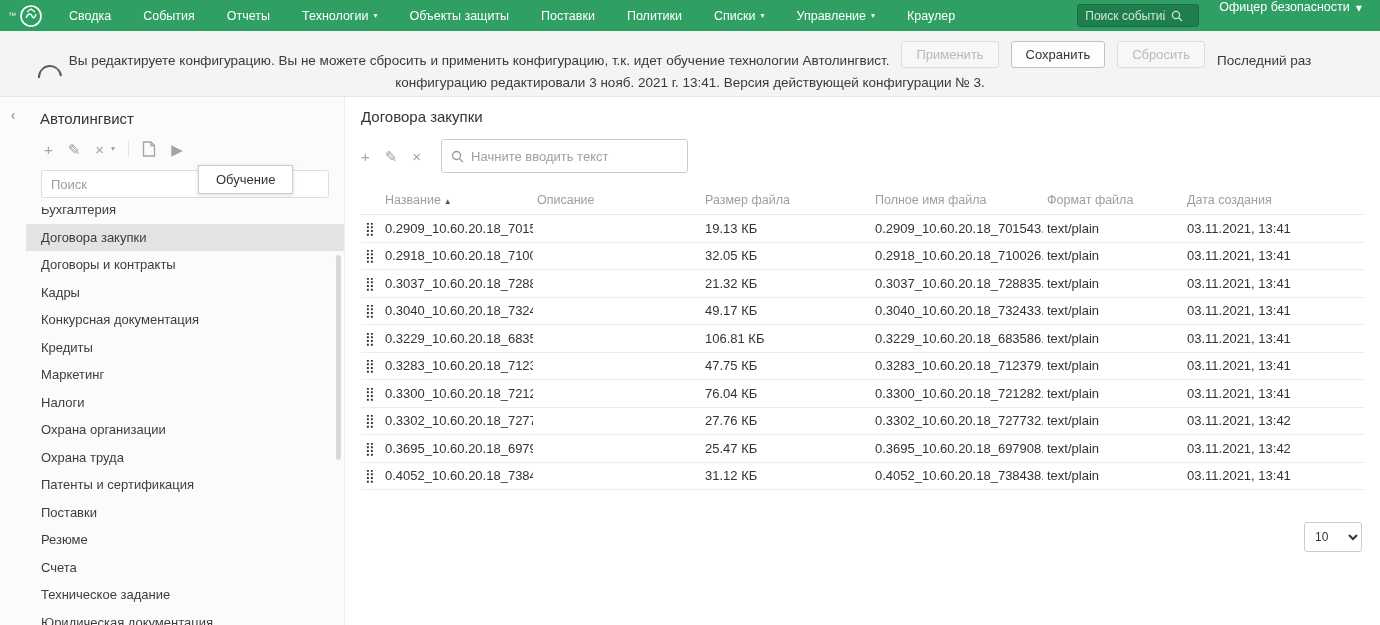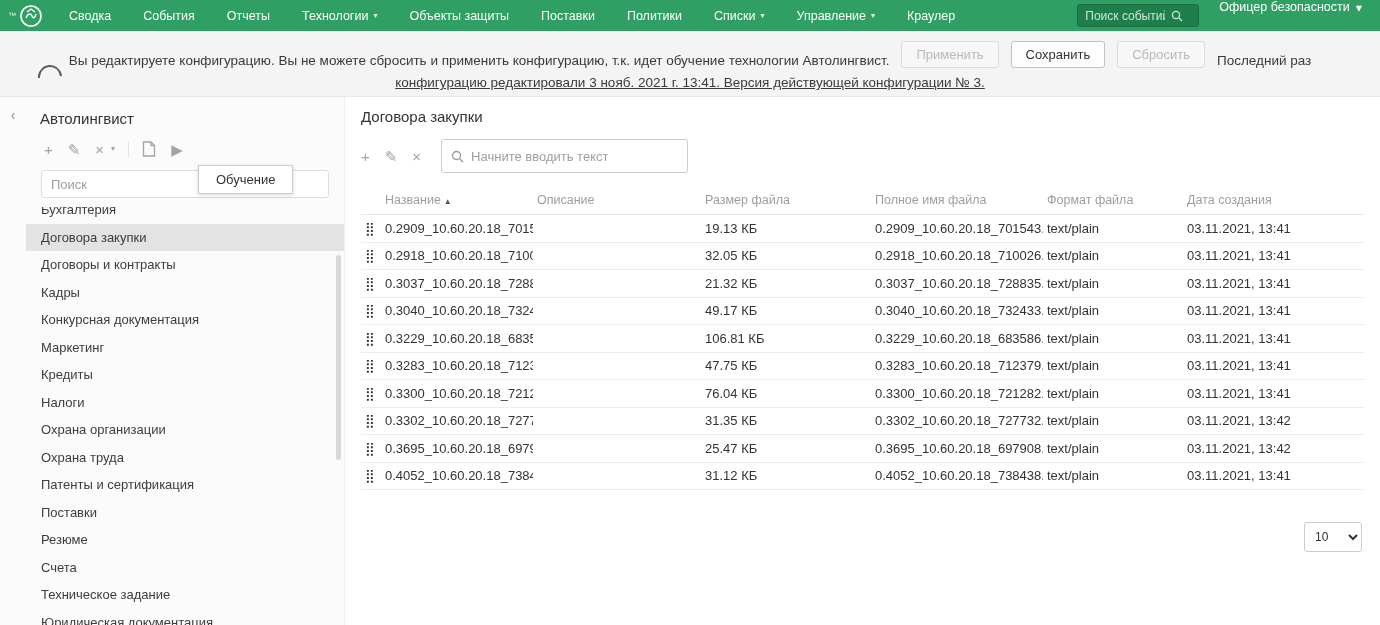--- a/index.html
+++ b/index.html
@@ -16,21 +16,21 @@
   .nav-right { margin-left: auto; display: flex; align-items: center; height: 100%; }
   .nav-search { background: #1f7f4c; border: 1px solid #1a6e41; border-radius: 3px; height: 23px; width: 122px; display: flex; align-items: center; padding: 0 7px; gap: 6px; }
   .nav-search input { background: transparent; border: none; outline: none; color: #d7ecdf; font-size: 12px; width: 80px; font-family: inherit; }
   .nav-search input::placeholder { color: #cfe6d8; }
   .user-menu { display: flex; align-items: flex-start; gap: 6px; padding: 0 18px 0 20px; font-size: 12.5px; height: 100%; cursor: pointer; }
 
   
   .banner { position: relative; height: 66px; background: #f4f4f4; border-bottom: 1px solid #e6e6e6; font-size: 13.5px; color: #3a3a3a; }
   .banner-arc { position: absolute; left: 38px; top: 34px; width: 24px; height: 24px; border: 2px solid #5c5c5c; border-radius: 50%; border-bottom-color: transparent; border-right-color: transparent; transform: rotate(40deg); }
   .banner-line1 { display: flex; align-items: flex-end; justify-content: center; gap: 12px; padding-top: 10px; }
-  .banner-line2 { text-align: center; margin-top: 7px; text-decoration: underline; }
+  .banner-line2 { text-align: center; margin-top: 7px; }
   .bbtn { height: 27px; padding: 0 14px; background: #fdfdfd; border: 1px solid #c2c2c2; border-radius: 3px; font-size: 13px; color: #333; font-family: inherit; cursor: pointer; }
   .bbtn.disabled { color: #b9b9b9; border-color: #dcdcdc; background: #f7f7f7; cursor: default; }
 
   
   .content { display: flex; height: 528px; }
   .left-zone { width: 345px; background: #fbfbfb; display: flex; position: relative; border-right: 1px solid #eee; }
   .collapse-strip { width: 26px; padding-top: 10px; text-align: center; color: #8a8a8a; font-size: 14px; cursor: pointer; }
   .sidebar { flex: 1; position: relative; overflow: hidden; }
   .sidebar-title { font-size: 15px; font-weight: 400; color: #333; margin: 13px 0 0 14px; }
   .side-toolbar { display: flex; align-items: center; gap: 15px; margin: 14px 0 0 18px; color: #a3a3a3; font-size: 15px; }
@@ -182,24 +182,24 @@
           <div class="side-item">
             <span>Договоры и контракты</span>
           </div>
           <div class="side-item">
             <span>Кадры</span>
           </div>
           <div class="side-item">
             <span>Конкурсная документация</span>
           </div>
           <div class="side-item">
+            <span>Кредиты</span>
+          </div>
+          <div class="side-item">
             <span>Маркетинг</span>
-          </div>
-          <div class="side-item">
-            <span>Кредиты</span>
           </div>
           <div class="side-item">
             <span>Налоги</span>
           </div>
           <div class="side-item">
             <span>Охрана организации</span>
           </div>
           <div class="side-item">
             <span>Охрана труда</span>
           </div>
@@ -327,21 +327,21 @@
             <td></td>
             <td>76.04 КБ</td>
             <td>0.3300_10.60.20.18_721282.</td>
             <td>text/plain</td>
             <td>03.11.2021, 13:41</td>
           </tr>
           <tr>
             <td class="drag">⣿</td>
             <td>0.3302_10.60.20.18_7277</td>
             <td></td>
-            <td>31.35 КБ</td>
+            <td>27.76 КБ</td>
             <td>0.3302_10.60.20.18_727732.</td>
             <td>text/plain</td>
             <td>03.11.2021, 13:42</td>
           </tr>
           <tr>
             <td class="drag">⣿</td>
             <td>0.3695_10.60.20.18_6979</td>
             <td></td>
             <td>25.47 КБ</td>
             <td>0.3695_10.60.20.18_697908.</td>

